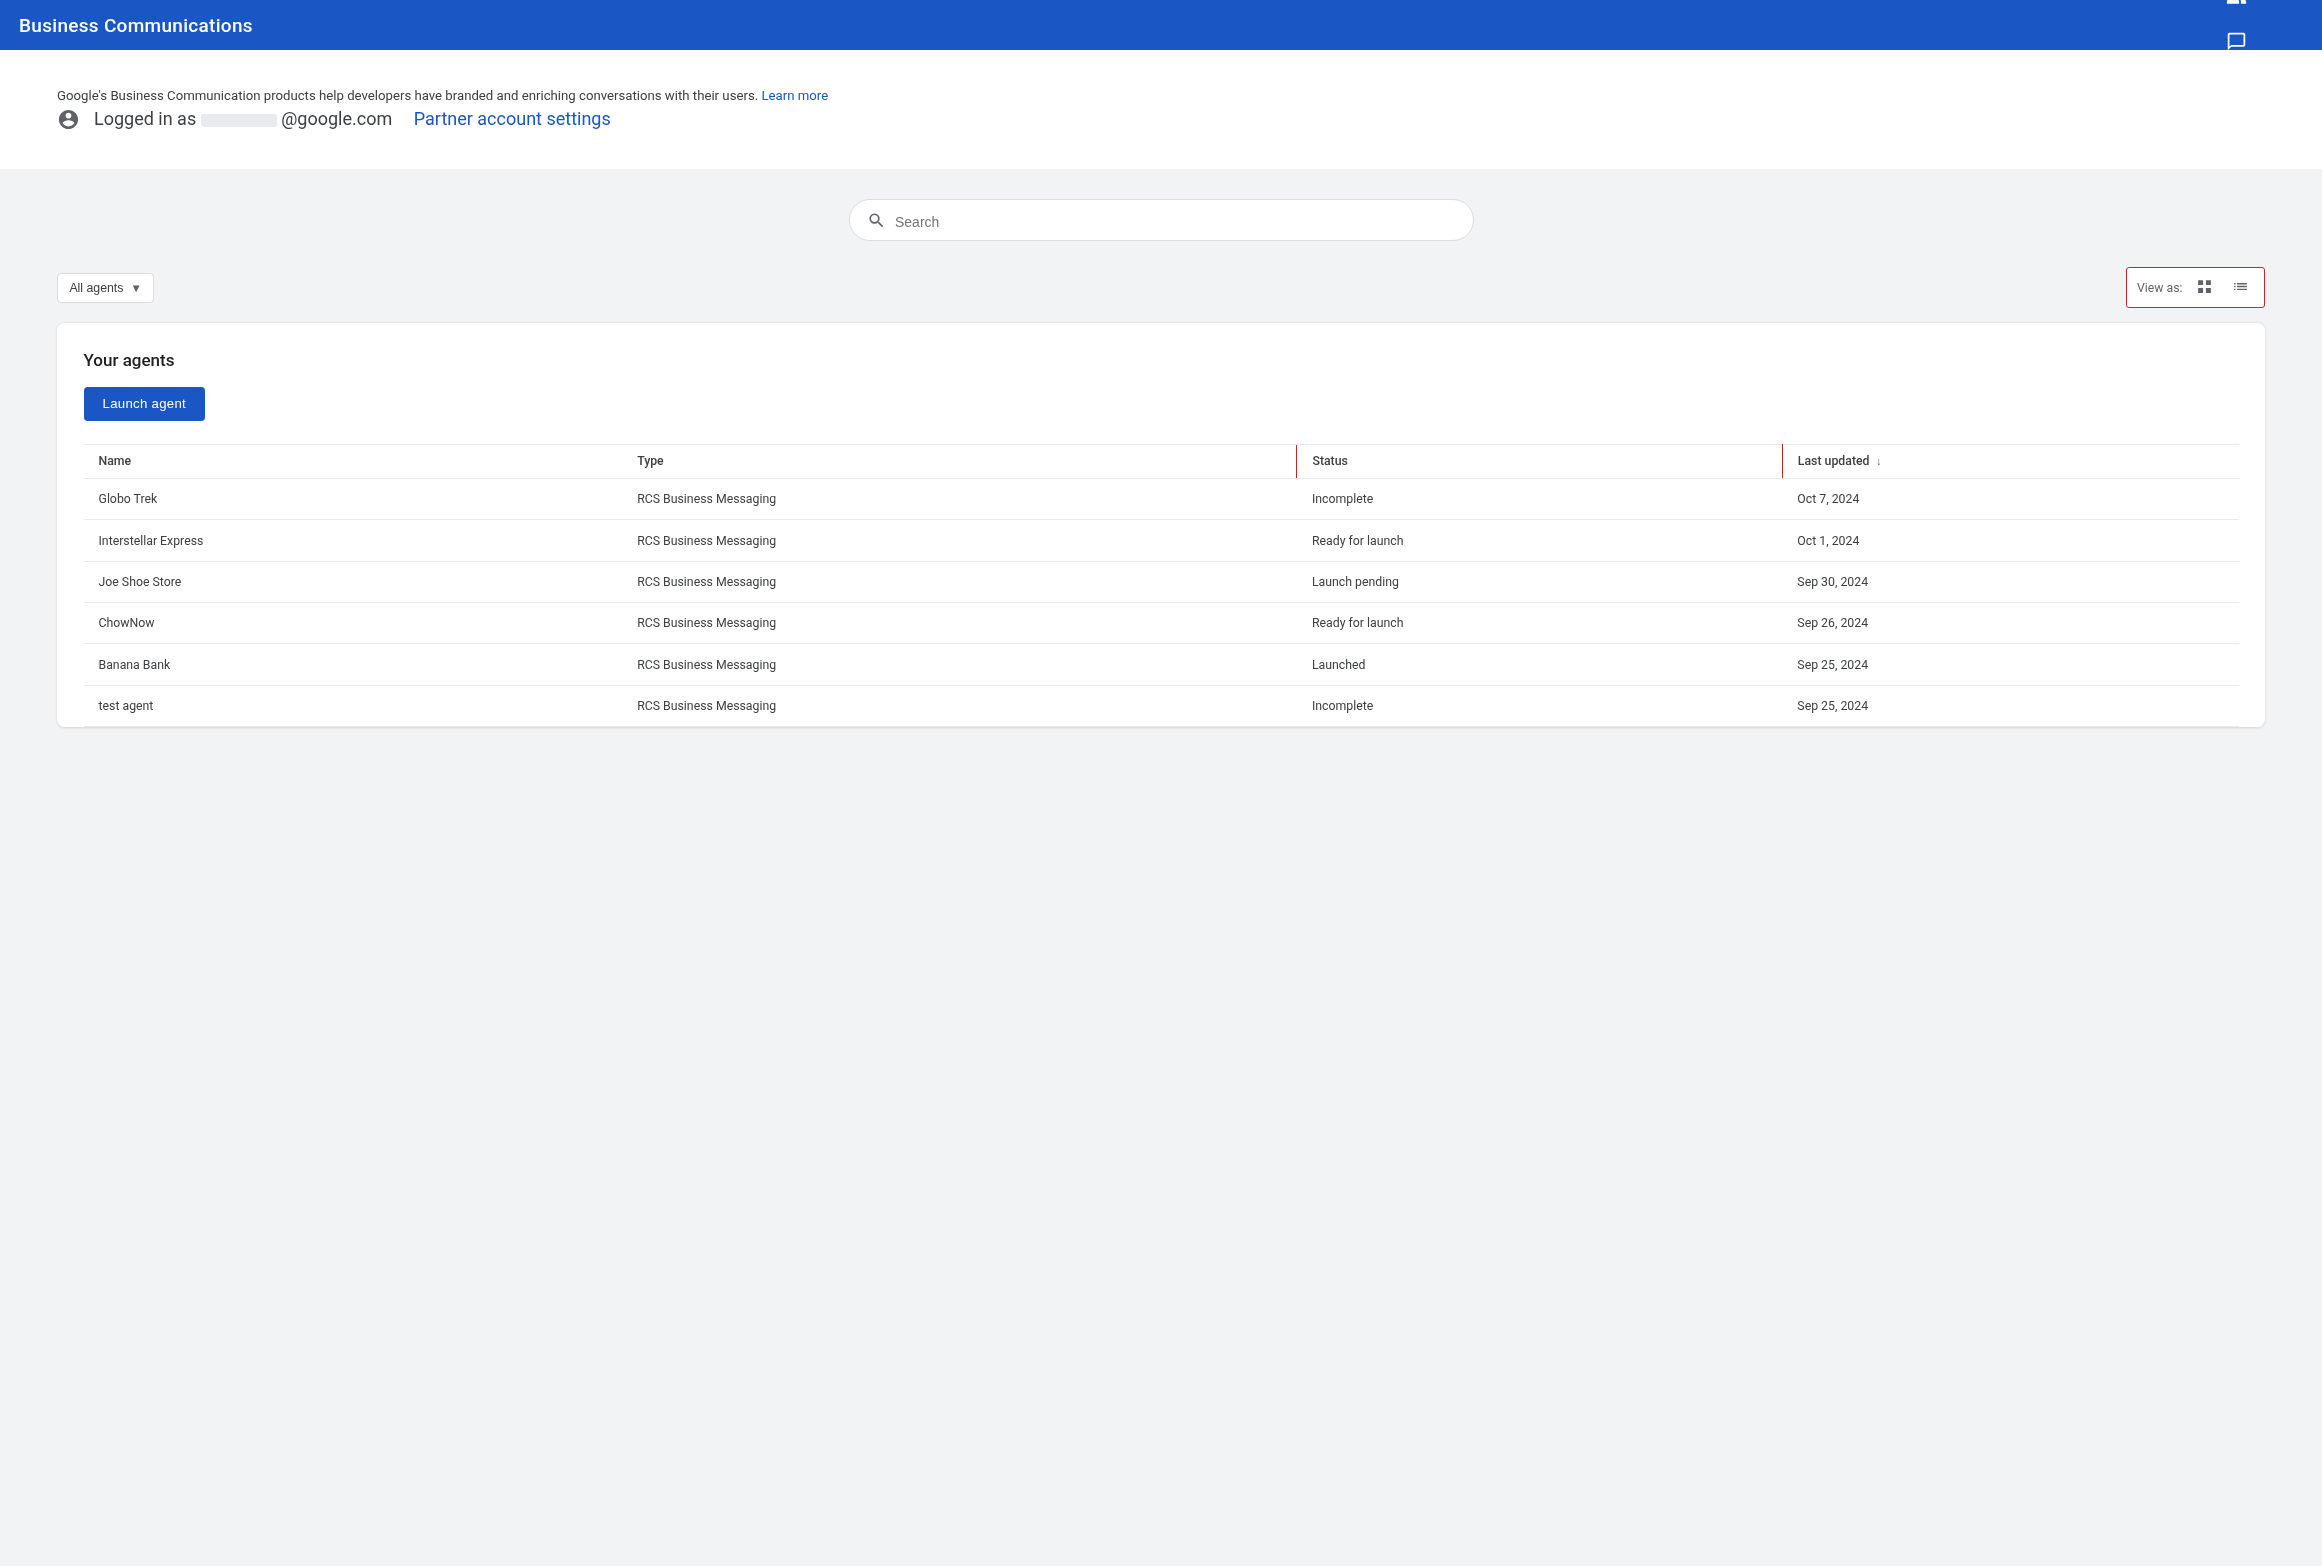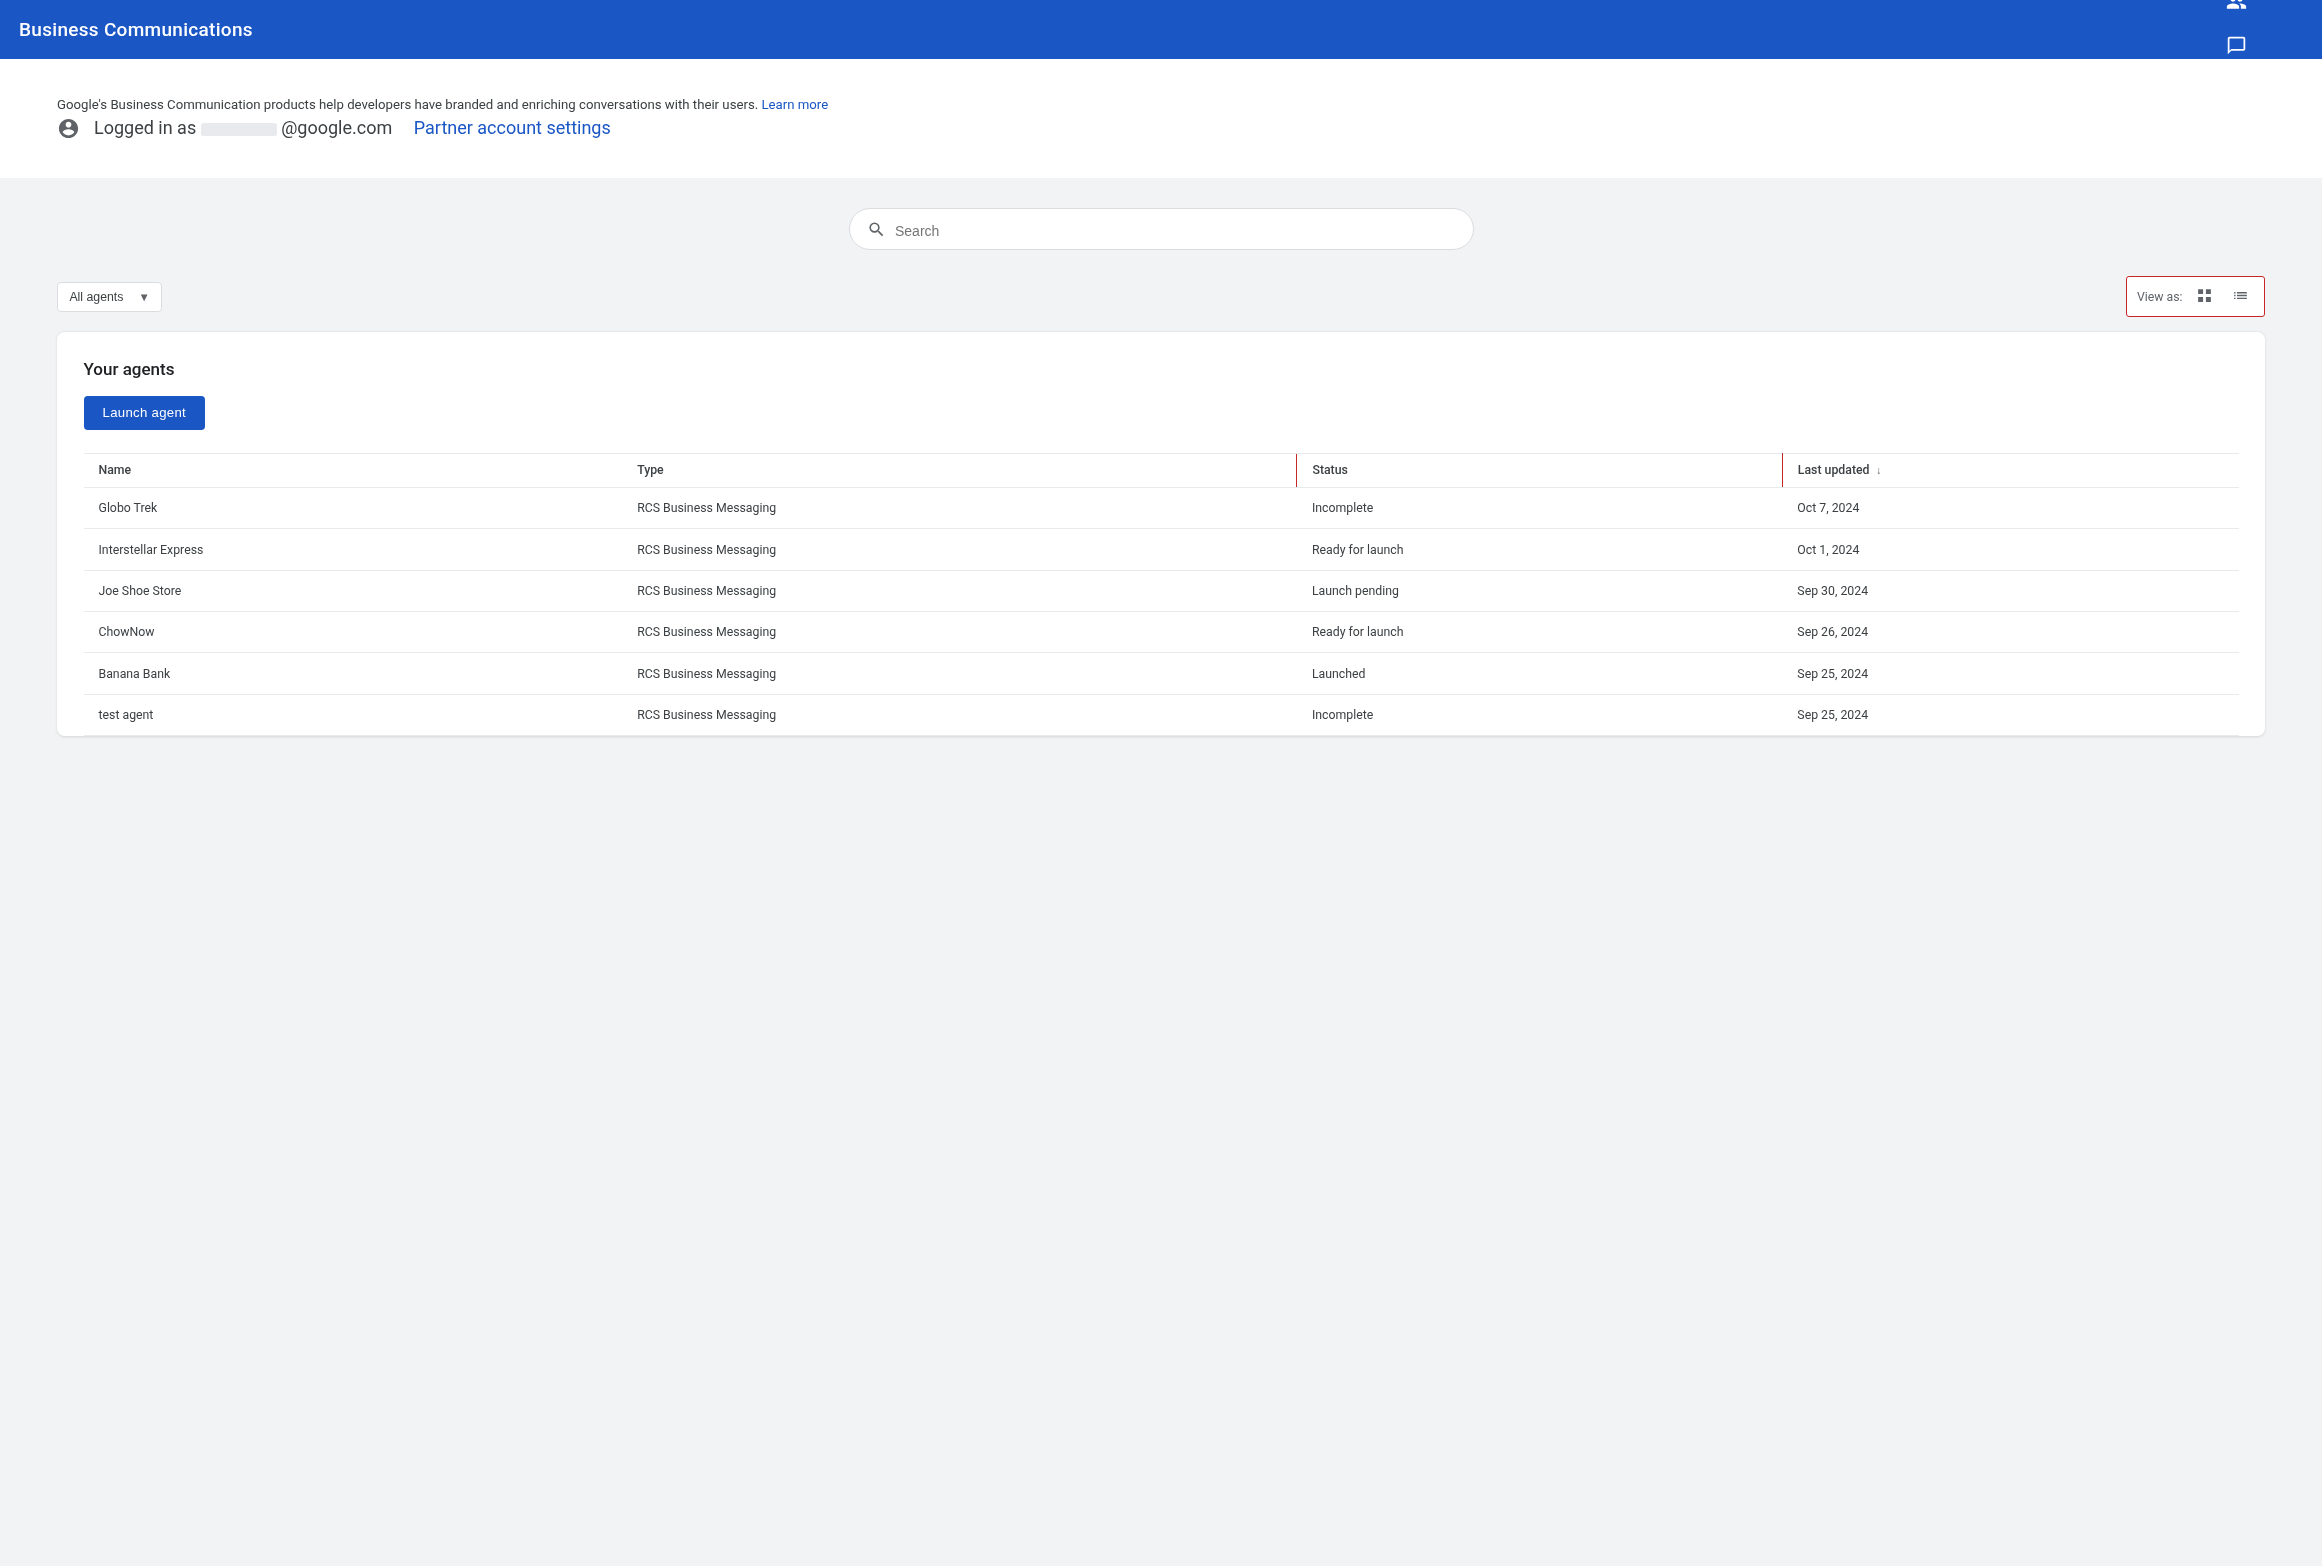--- a/index.html
+++ b/index.html
@@ -1,21 +1,21 @@
 <!DOCTYPE html>
 <html style="font-size:15px"><head>
   <meta charset="utf-8">
   <style>
     * { box-sizing: border-box; margin: 0; padding: 0; }
     body { font-family: 'Roboto', Arial, sans-serif; background: #f1f3f4; color: #202124; font-size: 13.2px; }
 
     
     .header {
       background: #1a56c4;
-      height: 59px;
+      height: 50px;
       display: flex;
       align-items: center;
       padding: 0 19px;
       justify-content: space-between;
     }
     .header-title {
       color: white;
       font-size: 19px;
       font-weight: 500;
       letter-spacing: 0.3px;
@@ -129,21 +129,21 @@
     
     .filter-row {
       display: flex;
       align-items: center;
       justify-content: space-between;
       margin-bottom: 15px;
     }
     .all-agents-btn {
       display: flex;
       align-items: center;
-      gap: 15px;
+      gap: 7px;
       border: 0.9px solid #dadce0;
       border-radius: 3.8px;
       background: white;
       padding: 6.6px 11.4px;
       font-size: 12.3px;
       color: #3c4043;
       cursor: pointer;
     }
     .dropdown-arrow {
       font-size: 11.4px;

